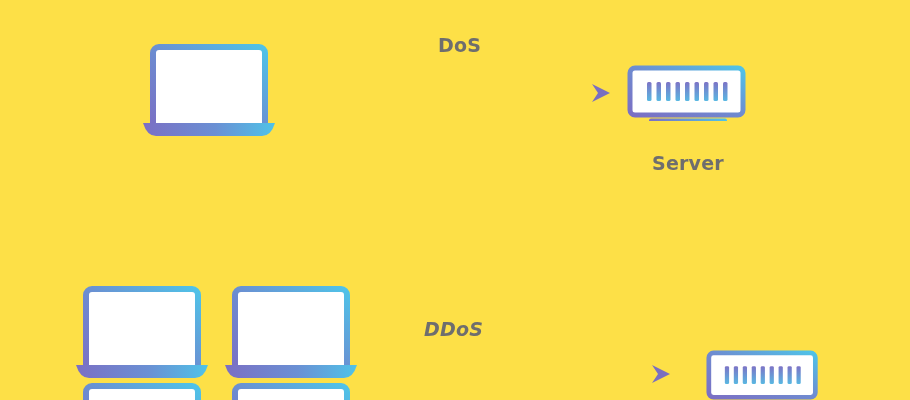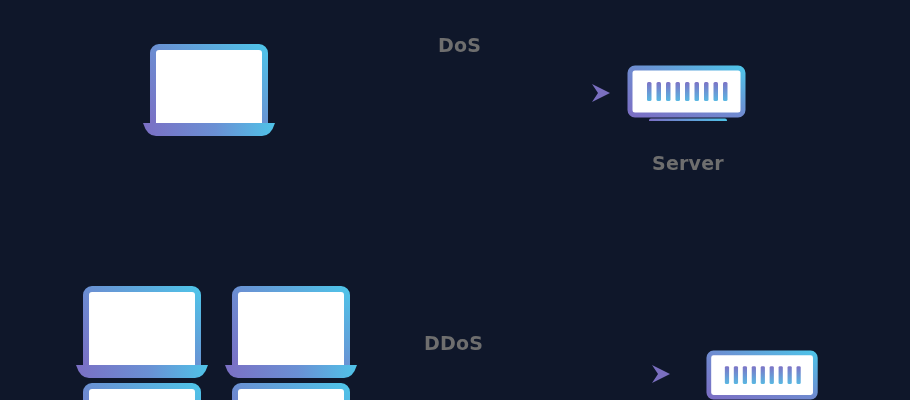--- a/index.html
+++ b/index.html
@@ -11,21 +11,21 @@
     width: 910px;
     height: 400px;
     overflow: hidden;
     background: #f1f1f1;
     font-family: "DejaVu Sans", "Liberation Sans", sans-serif;
   }
   #diagram-root {
     position: relative;
     width: 910px;
     height: 400px;
-    background: #0f172a;
+    background: #fde047;
     overflow: hidden;
   }
 
   
   .laptop {
     position: absolute;
   }
   .laptop-svg { display: block; width: 100%; height: 100%; }
 
   
@@ -154,21 +154,21 @@
     </svg>
   </div>
 
   <div class="laptop" style="left:220px; top:383px; width:142px; height:92px;">
     <svg class="laptop-svg" viewBox="0 0 142 92">
       <rect x="15" y="3" width="112" height="83" rx="6" ry="6" fill="#ffffff" stroke="url(#gradDevice)" stroke-width="6"></rect>
       <path d="M 5 79 L 137 79 Q 133 92 124 92 L 18 92 Q 9 92 5 79 Z" fill="url(#gradBase)"></path>
     </svg>
   </div>
 
-  <div class="label label-attack" style="left:424px; top:332px;">DDoS</div>
+  <div class="label label-attack" style="left:424px; top:318px;font-style:italic;">DDoS</div>
 
   <div class="arrow" style="left:362px; top:363px; width:310px; height:22px;">
     <svg class="arrow-svg" viewBox="0 0 310 22">
       <line x1="1" y1="11" x2="294" y2="11" stroke="url(#gradArrow)" stroke-width="4" stroke-linecap="butt"></line>
       <path d="M 290 2 L 308 11 L 290 20 L 296 11 Z" fill="#7a6fc0"></path>
     </svg>
   </div>
 
   <div class="server" style="left:706px; top:350px; width:115px; height:53px;">
     <svg class="server-svg" viewBox="0 0 122 56">

